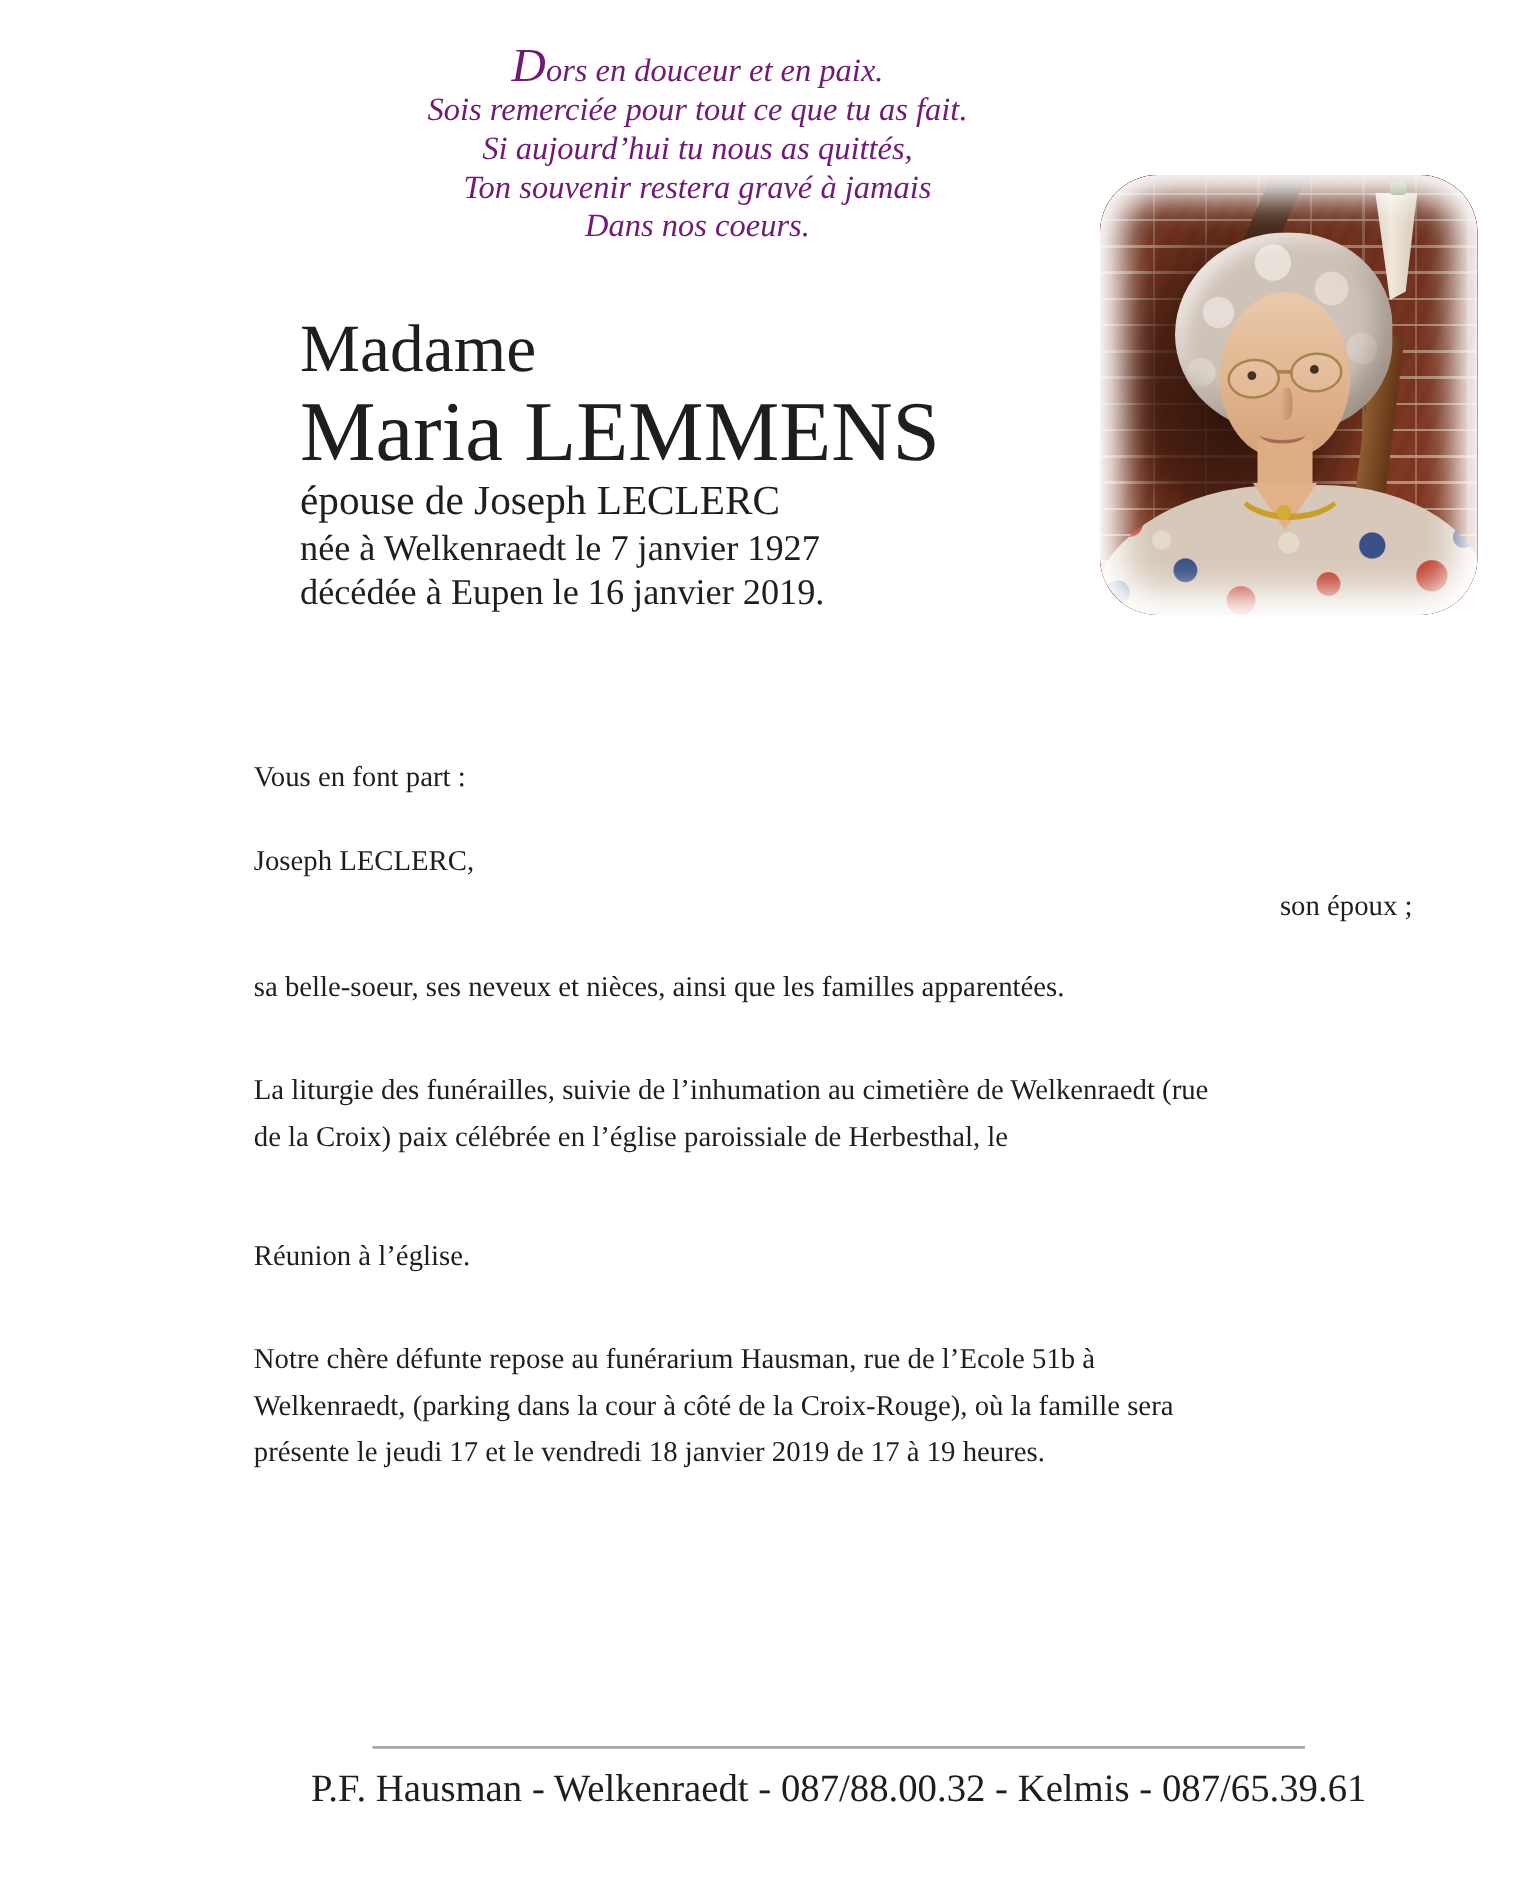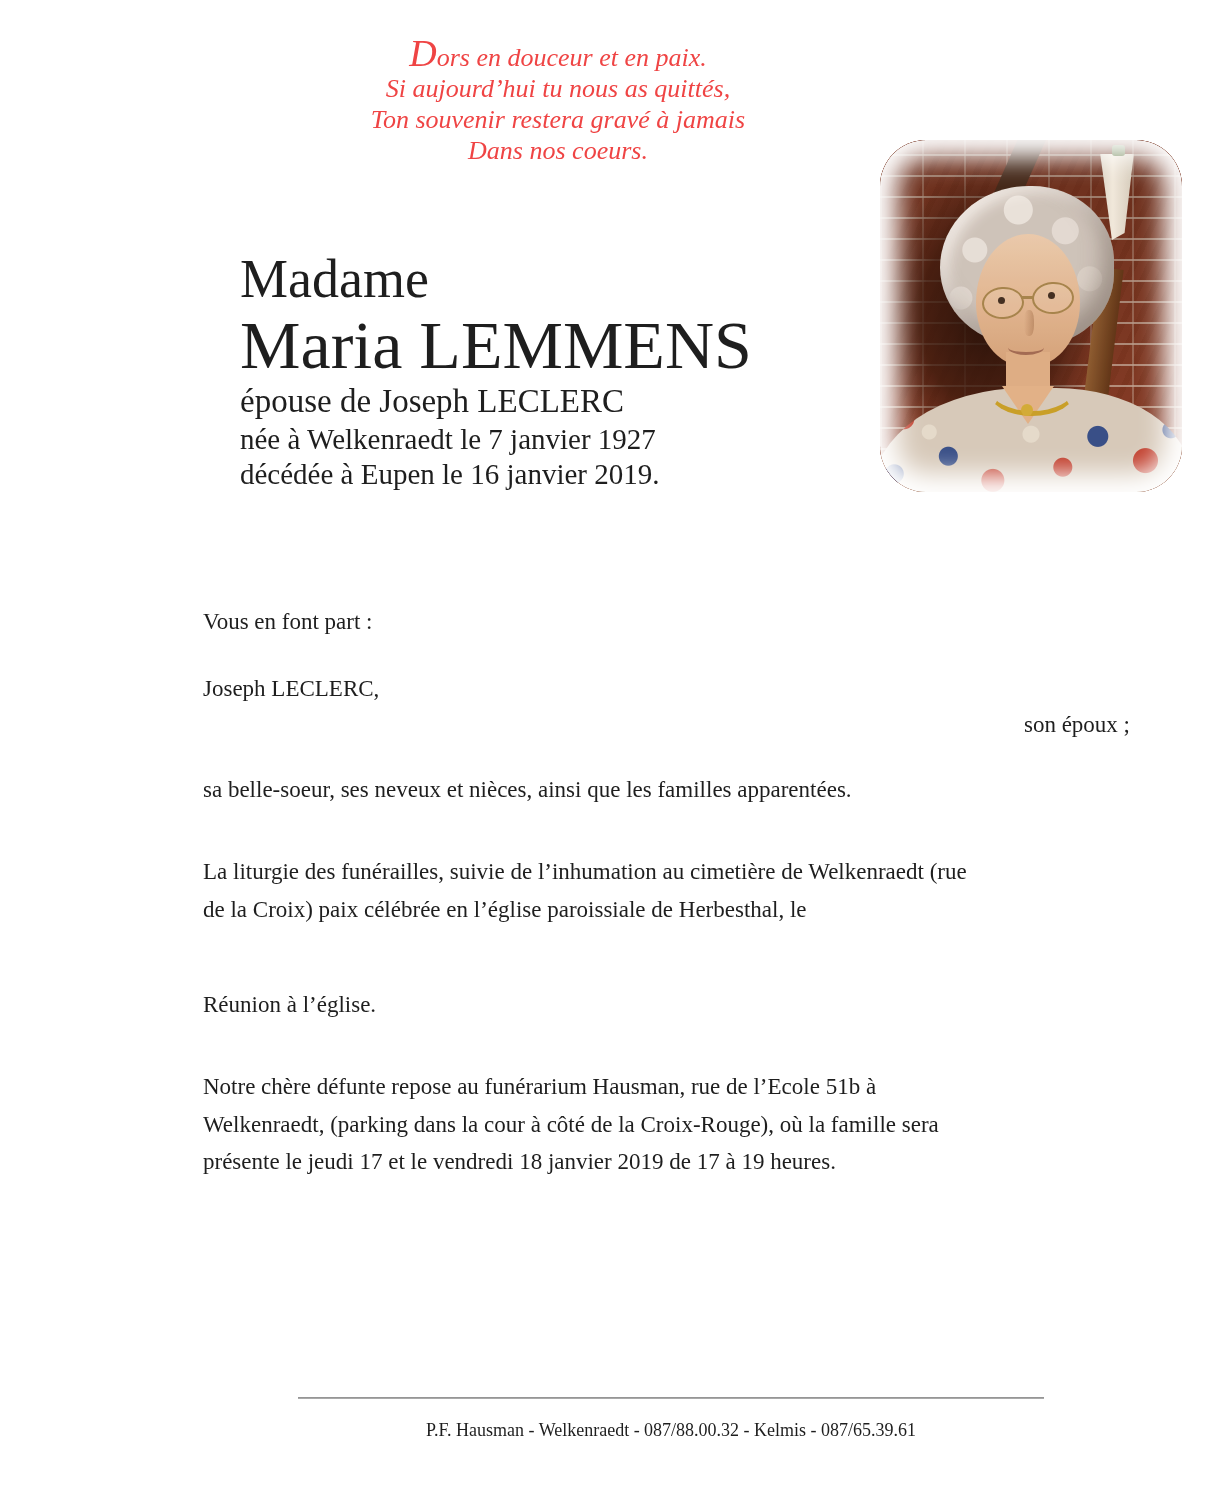--- a/index.html
+++ b/index.html
@@ -8,21 +8,21 @@
     width:1214px;height:1509px;
     background:#ffffff;
     font-family:"Liberation Serif", serif;
     color:#1e1e1e;
     overflow:hidden;
   }
   
   .poem{
     position:absolute;top:34px;left:248px;width:620px;
     text-align:center;font-style:italic;
-    font-size:26px;line-height:31px;color:#ef4444;
+    font-size:26px;line-height:31px;color:#701a75;
   }
   .poem-initial{font-size:38px;line-height:1;font-style:italic;}
   
   .photo{
     position:absolute;top:140px;left:880px;width:302px;height:352px;
     border-radius:46px;overflow:hidden;background:#8a3a26;
   }
   .photo *{position:absolute;}
   .ph-brick{
     inset:0;z-index:1;background-color:#8a3a26;
@@ -100,29 +100,30 @@
   .relation{top:706px;width:927px;text-align:right;}
   .family{top:771px;}
   .liturgy{top:853px;line-height:38px;}
   .ceremony{top:936px;font-weight:bold;text-align:center;}
   .meeting{top:986px;text-align:left;}
   .repose{top:1068px;line-height:37.5px;}
   
   .footer-line{position:absolute;top:1397px;left:298px;width:746px;height:2px;
     background:linear-gradient(#8c8c8c,#b2b2b2);}
   .footer-text{position:absolute;top:1412px;left:203px;width:936px;
-    text-align:center;font-size:18px;line-height:37px;}
+    text-align:center;font-size:31px;line-height:37px;}
 </style>
 </head>
 <body>
 
 <div class="page">
 
   <div class="poem">
     <div class="poem-line"><span class="poem-initial">D</span><span>ors en douceur et en paix.</span></div>
+    <div class="poem-line">Sois remerciée pour tout ce que tu as fait.</div>
     <div class="poem-line">Si aujourd’hui tu nous as quittés,</div>
     <div class="poem-line">Ton souvenir restera gravé à jamais</div>
     <div class="poem-line">Dans nos coeurs.</div>
   </div>
 
   <div class="photo">
     <div class="ph-brick"></div>
     <div class="ph-beam"></div>
     <div class="ph-post"></div>
     <div class="ph-cone"></div>

